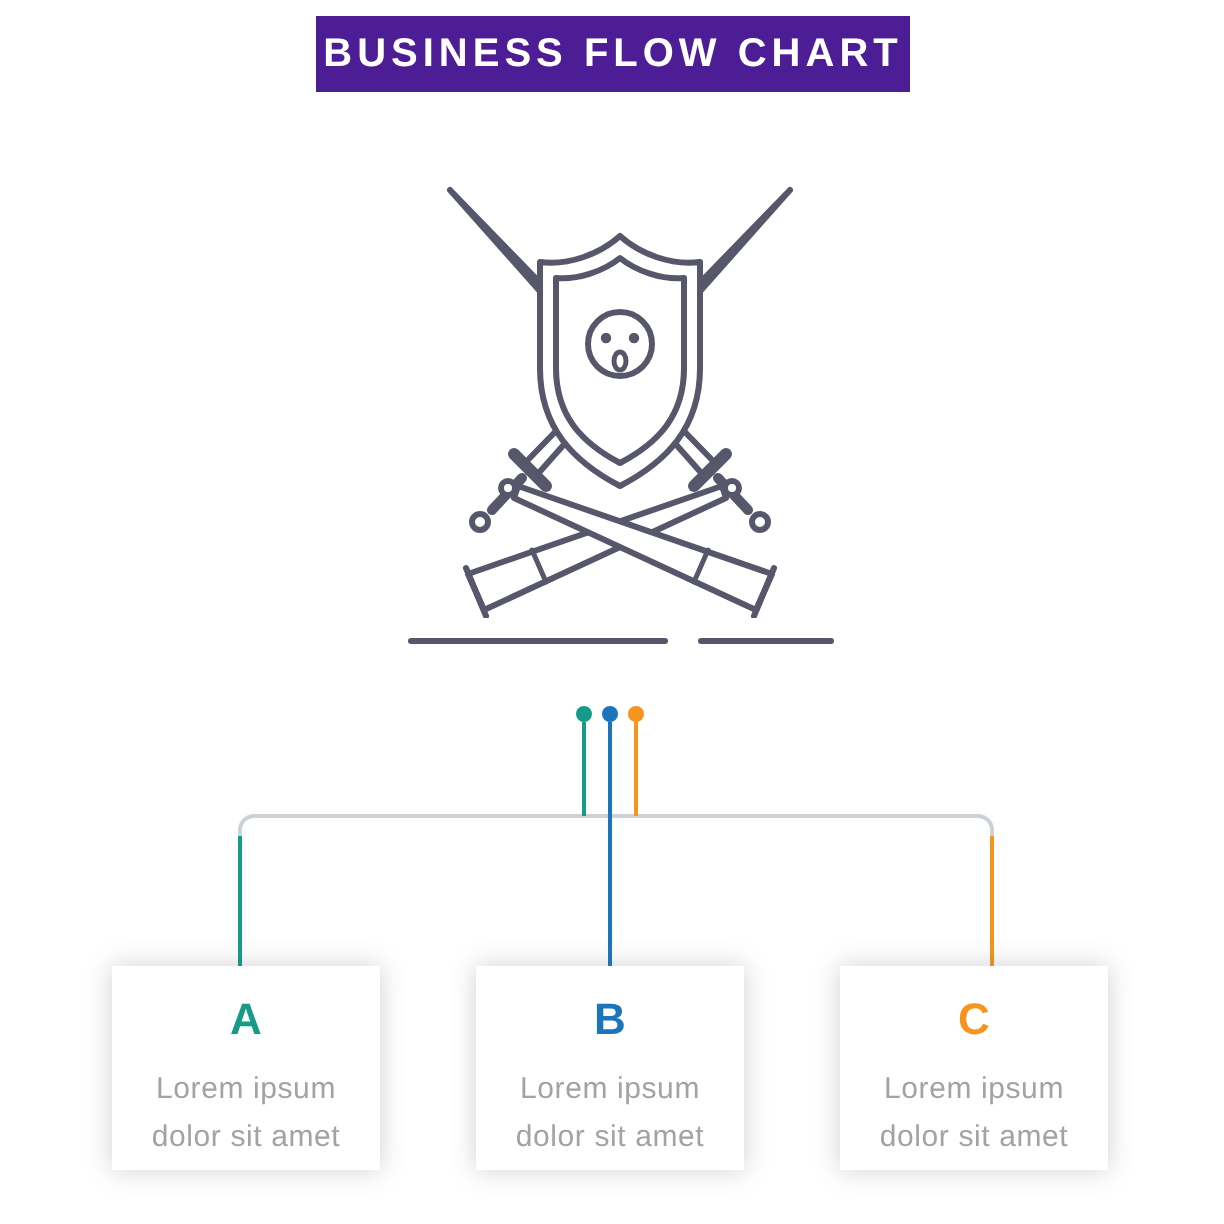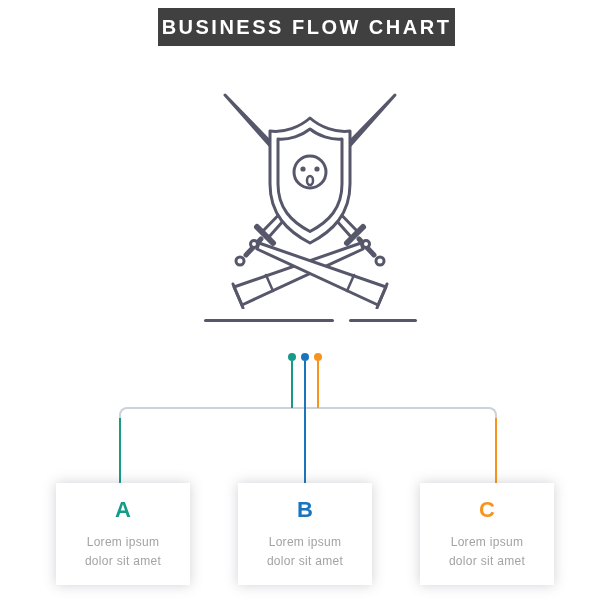--- a/index.html
+++ b/index.html
@@ -34,28 +34,28 @@
   .stub-c{left:317px;top:361px;height:47px;}
   .drop-a{left:119px;top:418px;height:65px;}
   .drop-c{left:495px;top:418px;height:65px;}
 
   
   .card{position:absolute;top:483px;width:134px;height:102px;background:#fff;
         box-shadow:0 0 12px rgba(90,90,110,.28);text-align:center;
         padding-top:16px;box-sizing:border-box;}
   .card-a{left:56px;}.card-b{left:238px;}.card-c{left:420px;}
   .step-label{font-size:22px;font-weight:bold;line-height:1;}
-  .step-text{margin:12px 0 0;font-size:12px;color:#a3a3a3;line-height:1.6;letter-spacing:.3px;}
+  .step-text{margin:12px 0 0;font-size:15px;color:#a3a3a3;line-height:1.6;letter-spacing:.3px;}
 </style>
 </head>
 <body style="--icon-stroke: #57576b;">
 
 <div id="stage">
 
-  <header class="banner" style="background-color: #404040;">
+  <header class="banner" style="background-color: #4c1d95;">
     <h1 class="banner-title">BUSINESS FLOW CHART</h1>
   </header>
 
   <svg class="emblem" viewBox="0 0 240 225">
     <g fill="#fff" stroke-width="3" stroke-linejoin="round" stroke-linecap="round">
 
       <g>
         <path d="M35 11 L168 148 L162 154 Z"></path>
         <path d="M173 143 L157 159" stroke-width="6" fill="none"></path>
         <path d="M169 155 L184 171" stroke-width="5" fill="none"></path>

